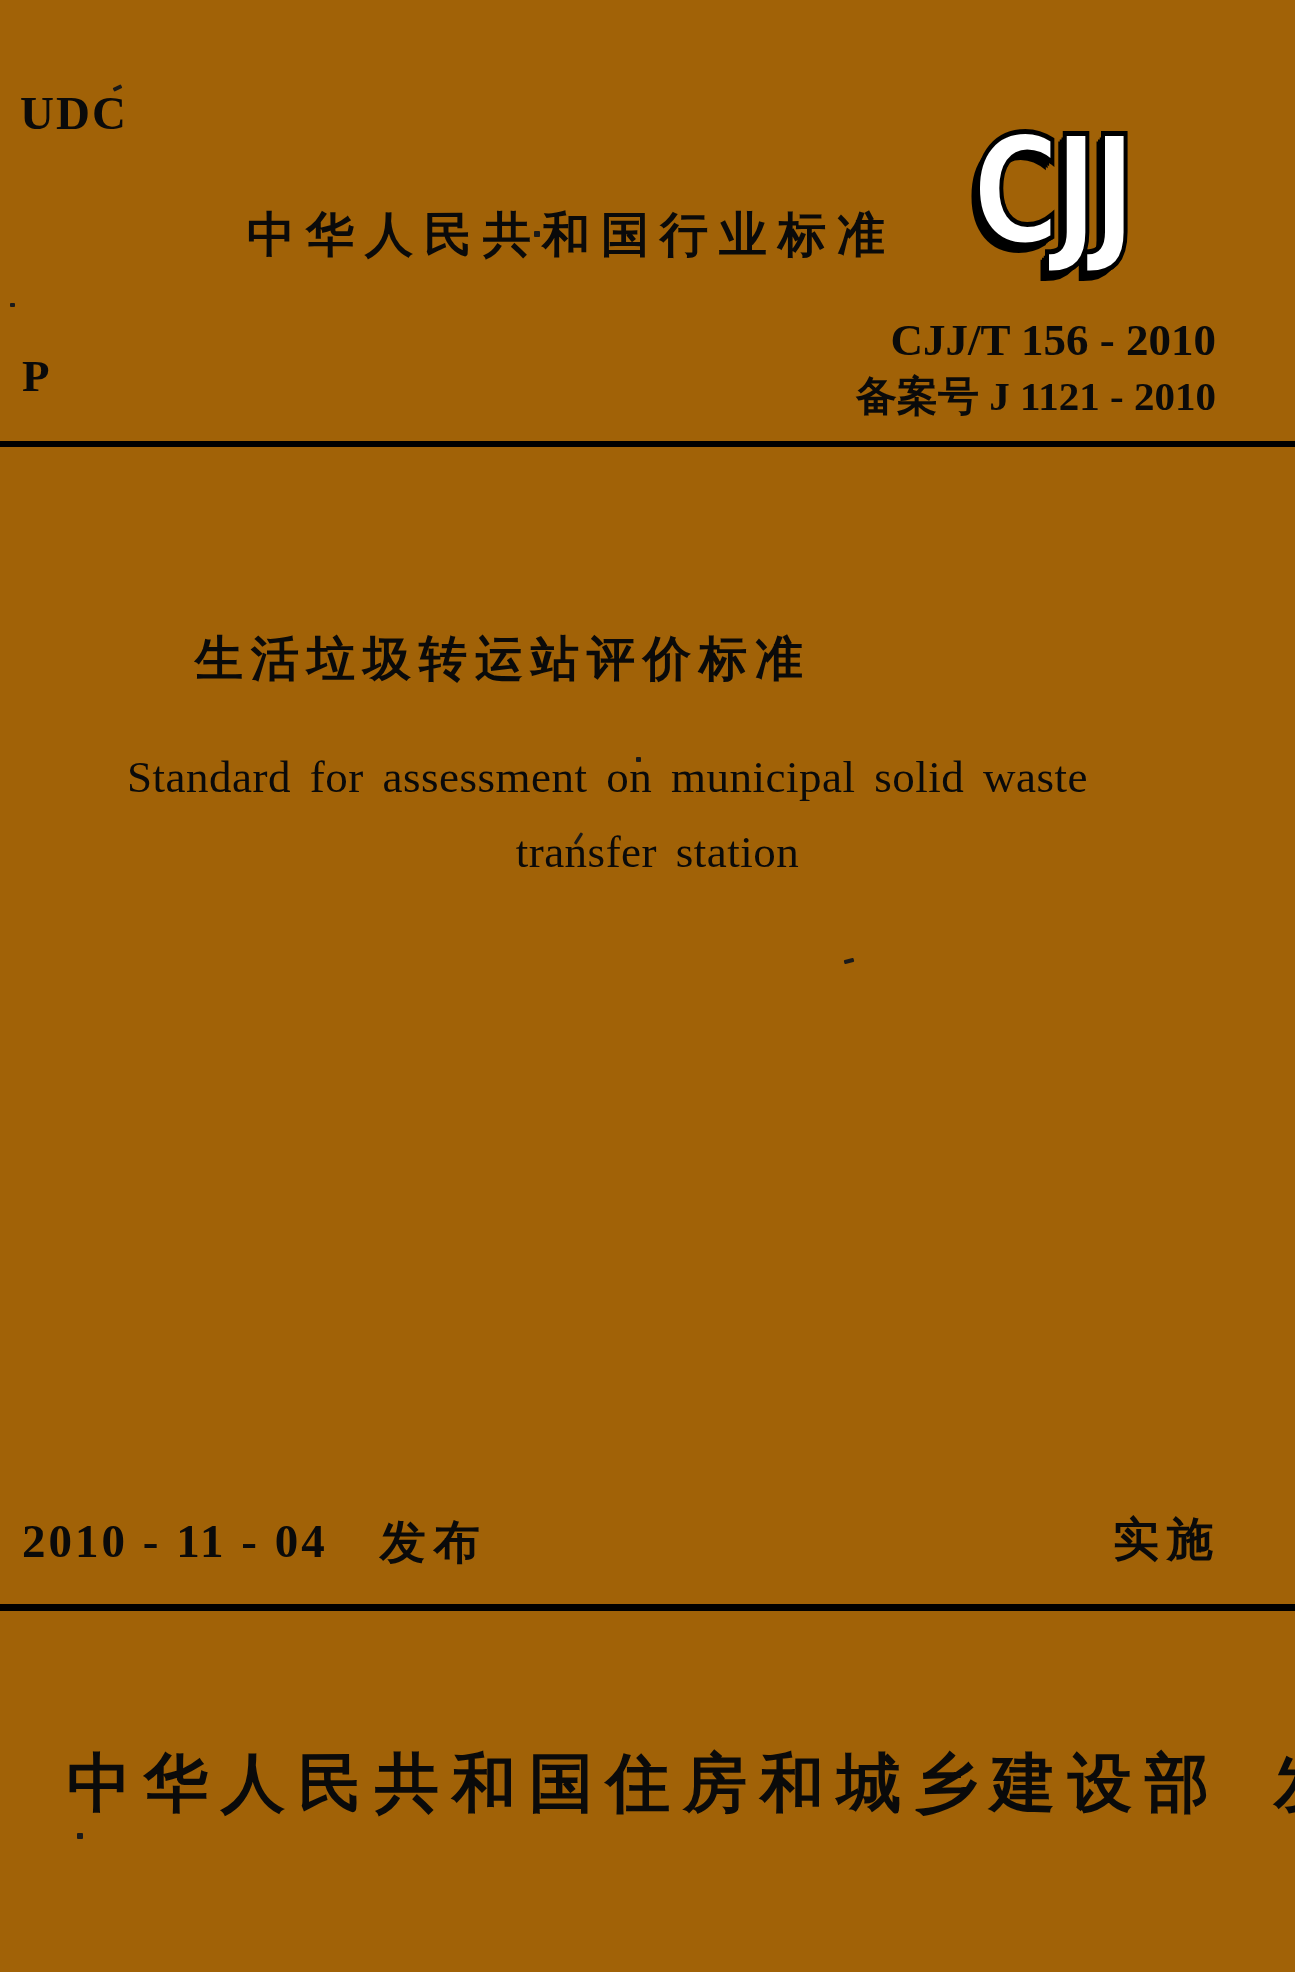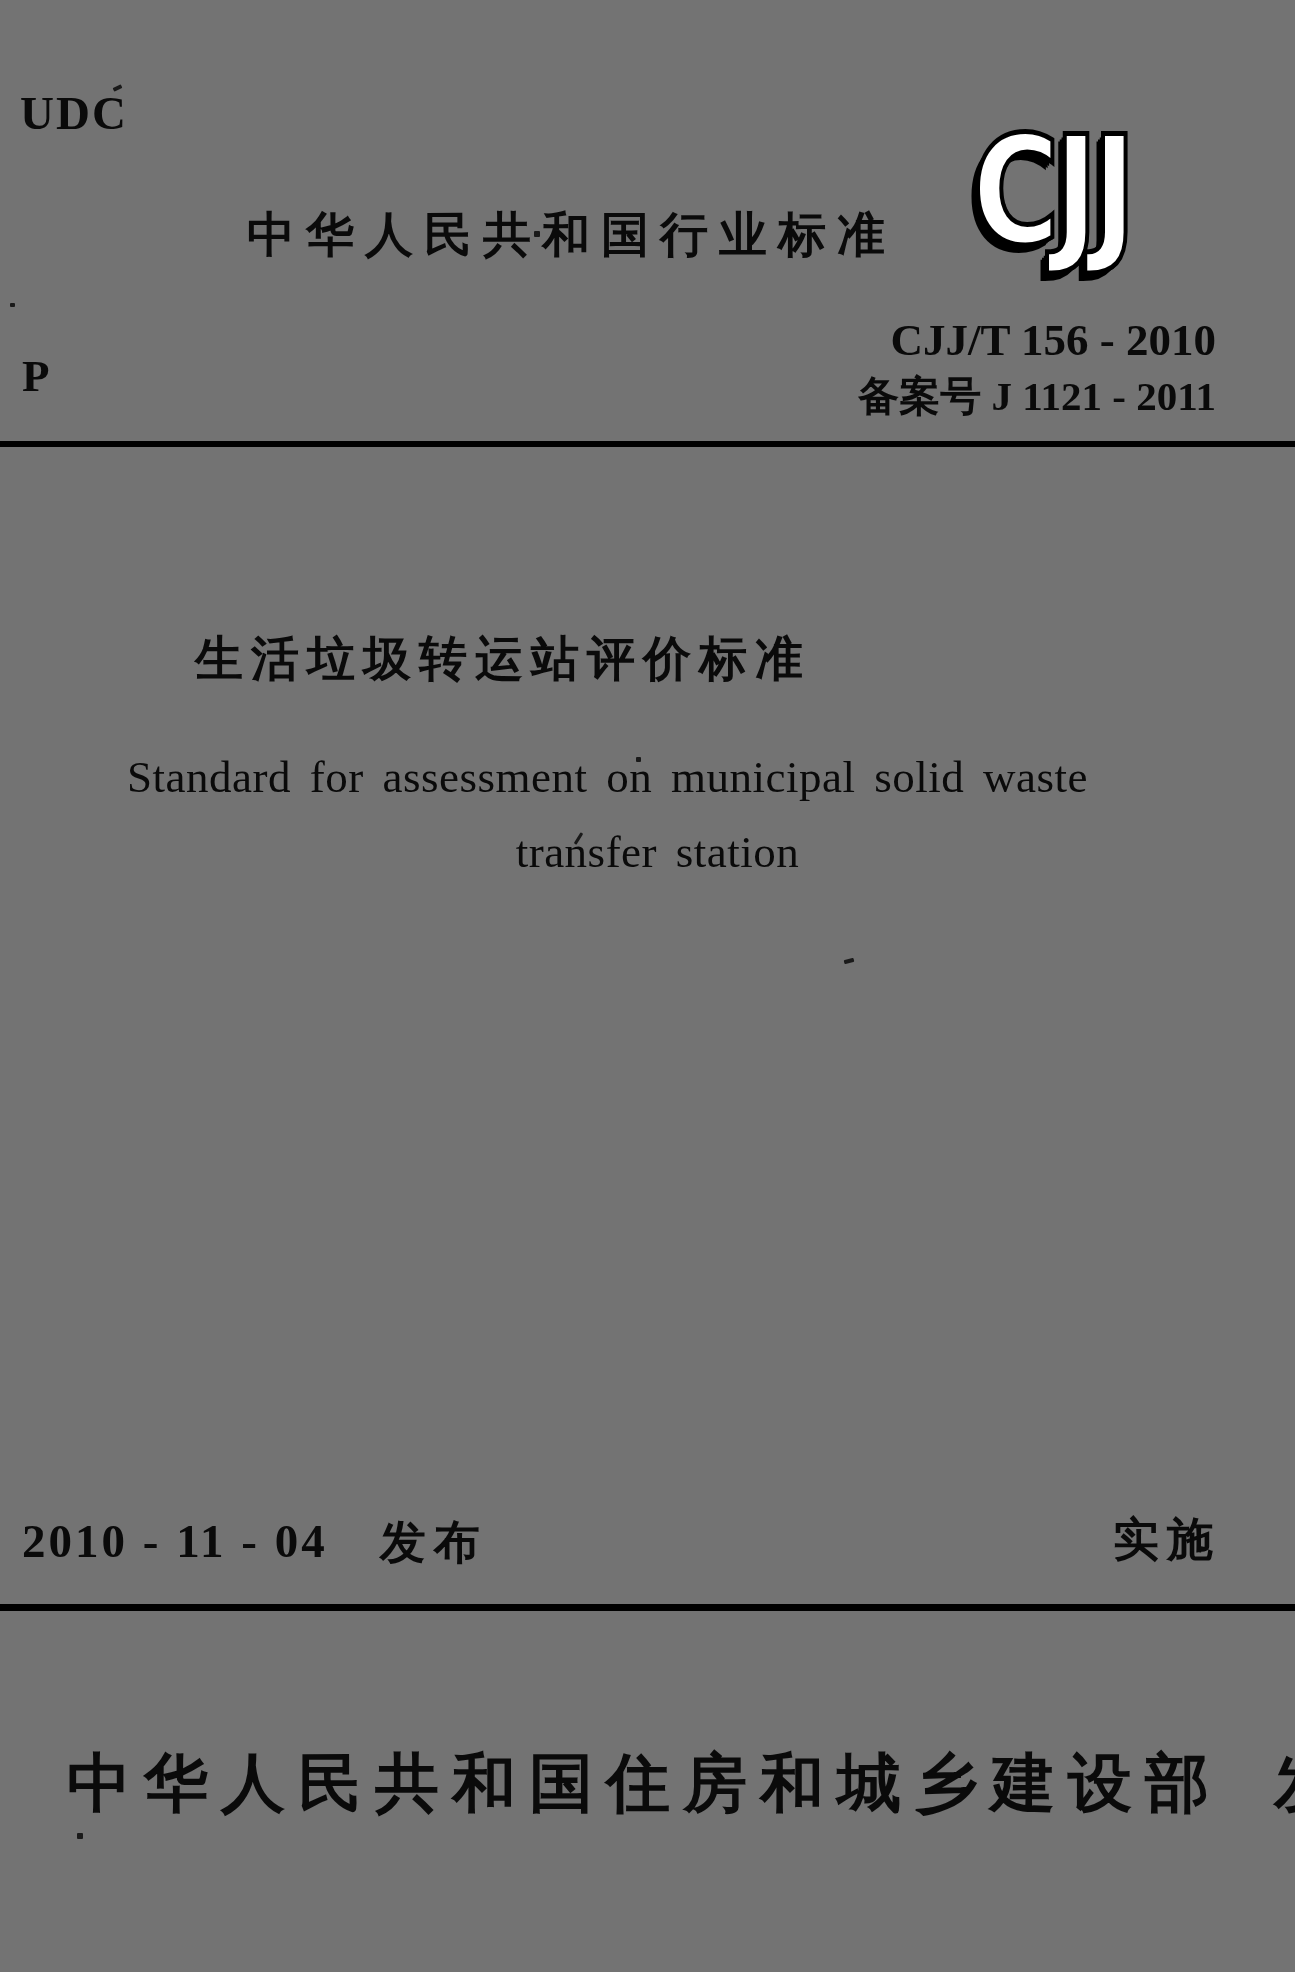--- a/index.html
+++ b/index.html
@@ -4,21 +4,21 @@
 <style>
   html, body {
     margin: 0;
     padding: 0;
     background: #ffffff;
   }
   .page {
     position: relative;
     width: 1295px;
     height: 1972px;
-    background: #737373;
+    background: #a16207;
     color: #0a0a0a;
     overflow: hidden;
     font-family: "Liberation Serif", "DejaVu Serif", serif;
   }
 
   
   .udc {
     position: absolute;
     left: 20px;
     top: 90px;
@@ -181,21 +181,21 @@
 <div class="page">
 
   <div class="udc">UDC</div>
 
   <div class="std-type-heading">中华人民共和国行业标准</div>
 
   <div class="cjj-logo">CJJ</div>
 
   <div class="std-number">CJJ/T 156 - 2010</div>
 
-  <div class="record-number">备案号 J 1121 - 2011</div>
+  <div class="record-number">备案号 J 1121 - 2010</div>
 
   <div class="p-label">P</div>
 
   <div class="rule rule-top"></div>
 
   <h1 class="title-zh">生活垃圾转运站评价标准</h1>
 
   <div class="title-en title-en-2">transfer station</div>
 
   <div class="title-en title-en-1">Standard for assessment on municipal solid waste</div>

